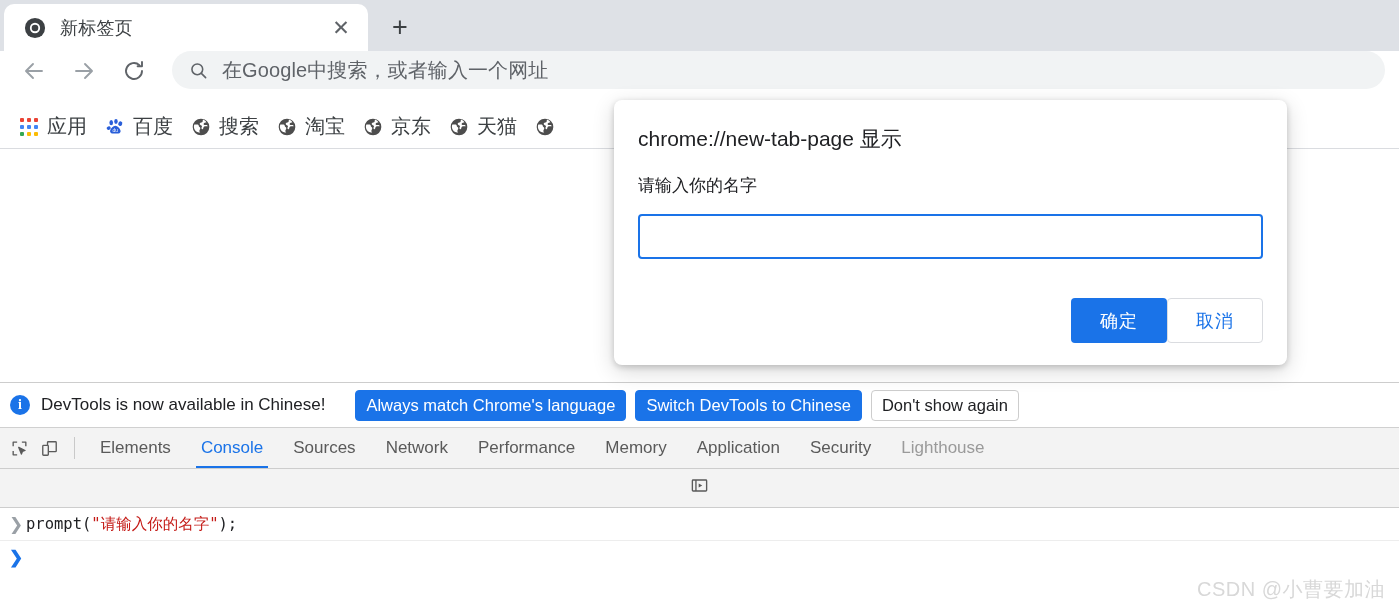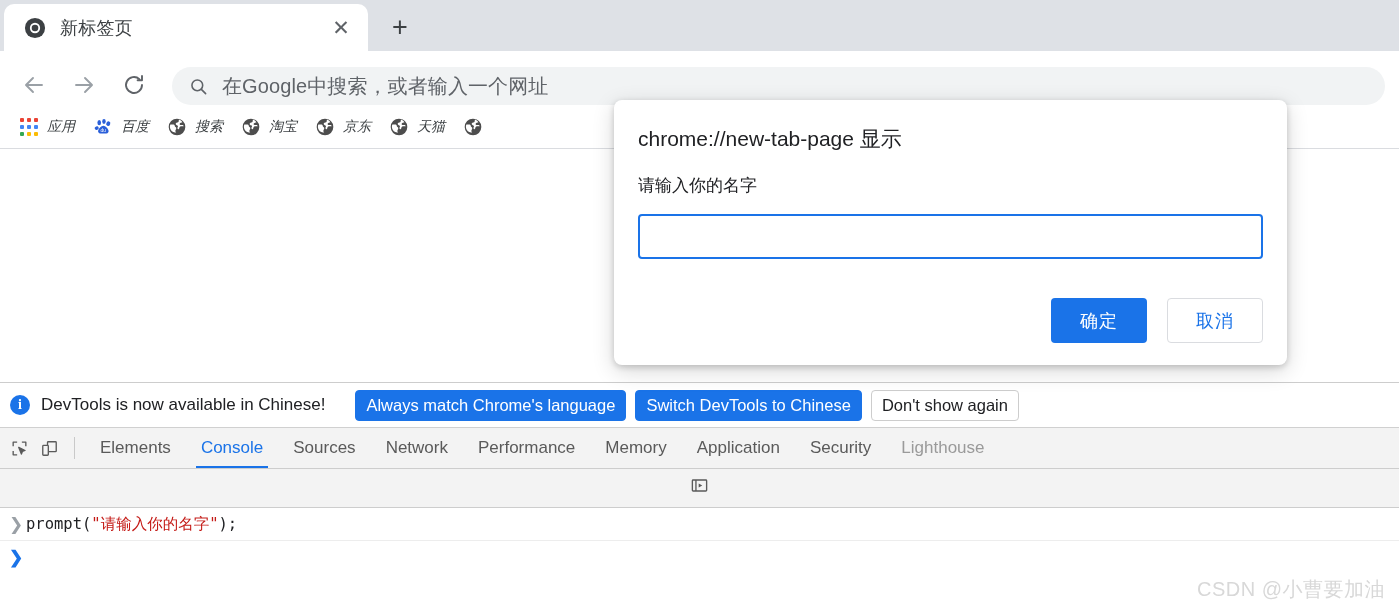--- a/index.html
+++ b/index.html
@@ -75,21 +75,21 @@
   }
 
   
   .toolbar {
     position: absolute;
     top: 51px; left: 0;
     width: 1399px;
     height: 54px;
     background: #ffffff;
     display: flex;
-    align-items: flex-end;
+    align-items: flex-start;
     padding: 0 14px;
     box-sizing: border-box;
   }
   .nav-btn {
     width: 40px; height: 40px;
     flex: 0 0 40px;
     display: flex; align-items: center; justify-content: center;
     color: #9aa0a6;
     margin-right: 10px;
   }
@@ -140,24 +140,23 @@
     border-radius: 4px;
     flex: 0 0 auto;
   }
   .bm-icon {
     width: 20px; height: 20px;
     flex: 0 0 20px;
     margin-right: 8px;
     display: flex; align-items: center; justify-content: center;
   }
   .bm-label {
-    font-size: 14px;
+    font-size: 20px;
     color: #3c4043;
     white-space: nowrap;
-    font-style: italic;
   }
   .apps-grid {
     width: 18px; height: 18px;
     display: grid;
     grid-template-columns: repeat(3, 4px);
     grid-template-rows: repeat(3, 4px);
     gap: 3px;
   }
   .apps-grid i { display:block; width:4px; height:4px; border-radius:1px; }
 
@@ -209,21 +208,21 @@
     color: #202124;
     background: #ffffff;
     font-family: "Liberation Sans", sans-serif;
   }
   .dialog-actions {
     position: absolute;
     right: 24px;
     bottom: 22px;
     display: flex;
     align-items: center;
-    gap: 20px;
+    gap: 0;
   }
   .btn-primary {
     min-width: 96px;
     height: 45px;
     background: #1a73e8;
     color: #ffffff;
     border: none;
     border-radius: 4px;
     font-size: 18px;
     font-family: "Liberation Sans", sans-serif;

